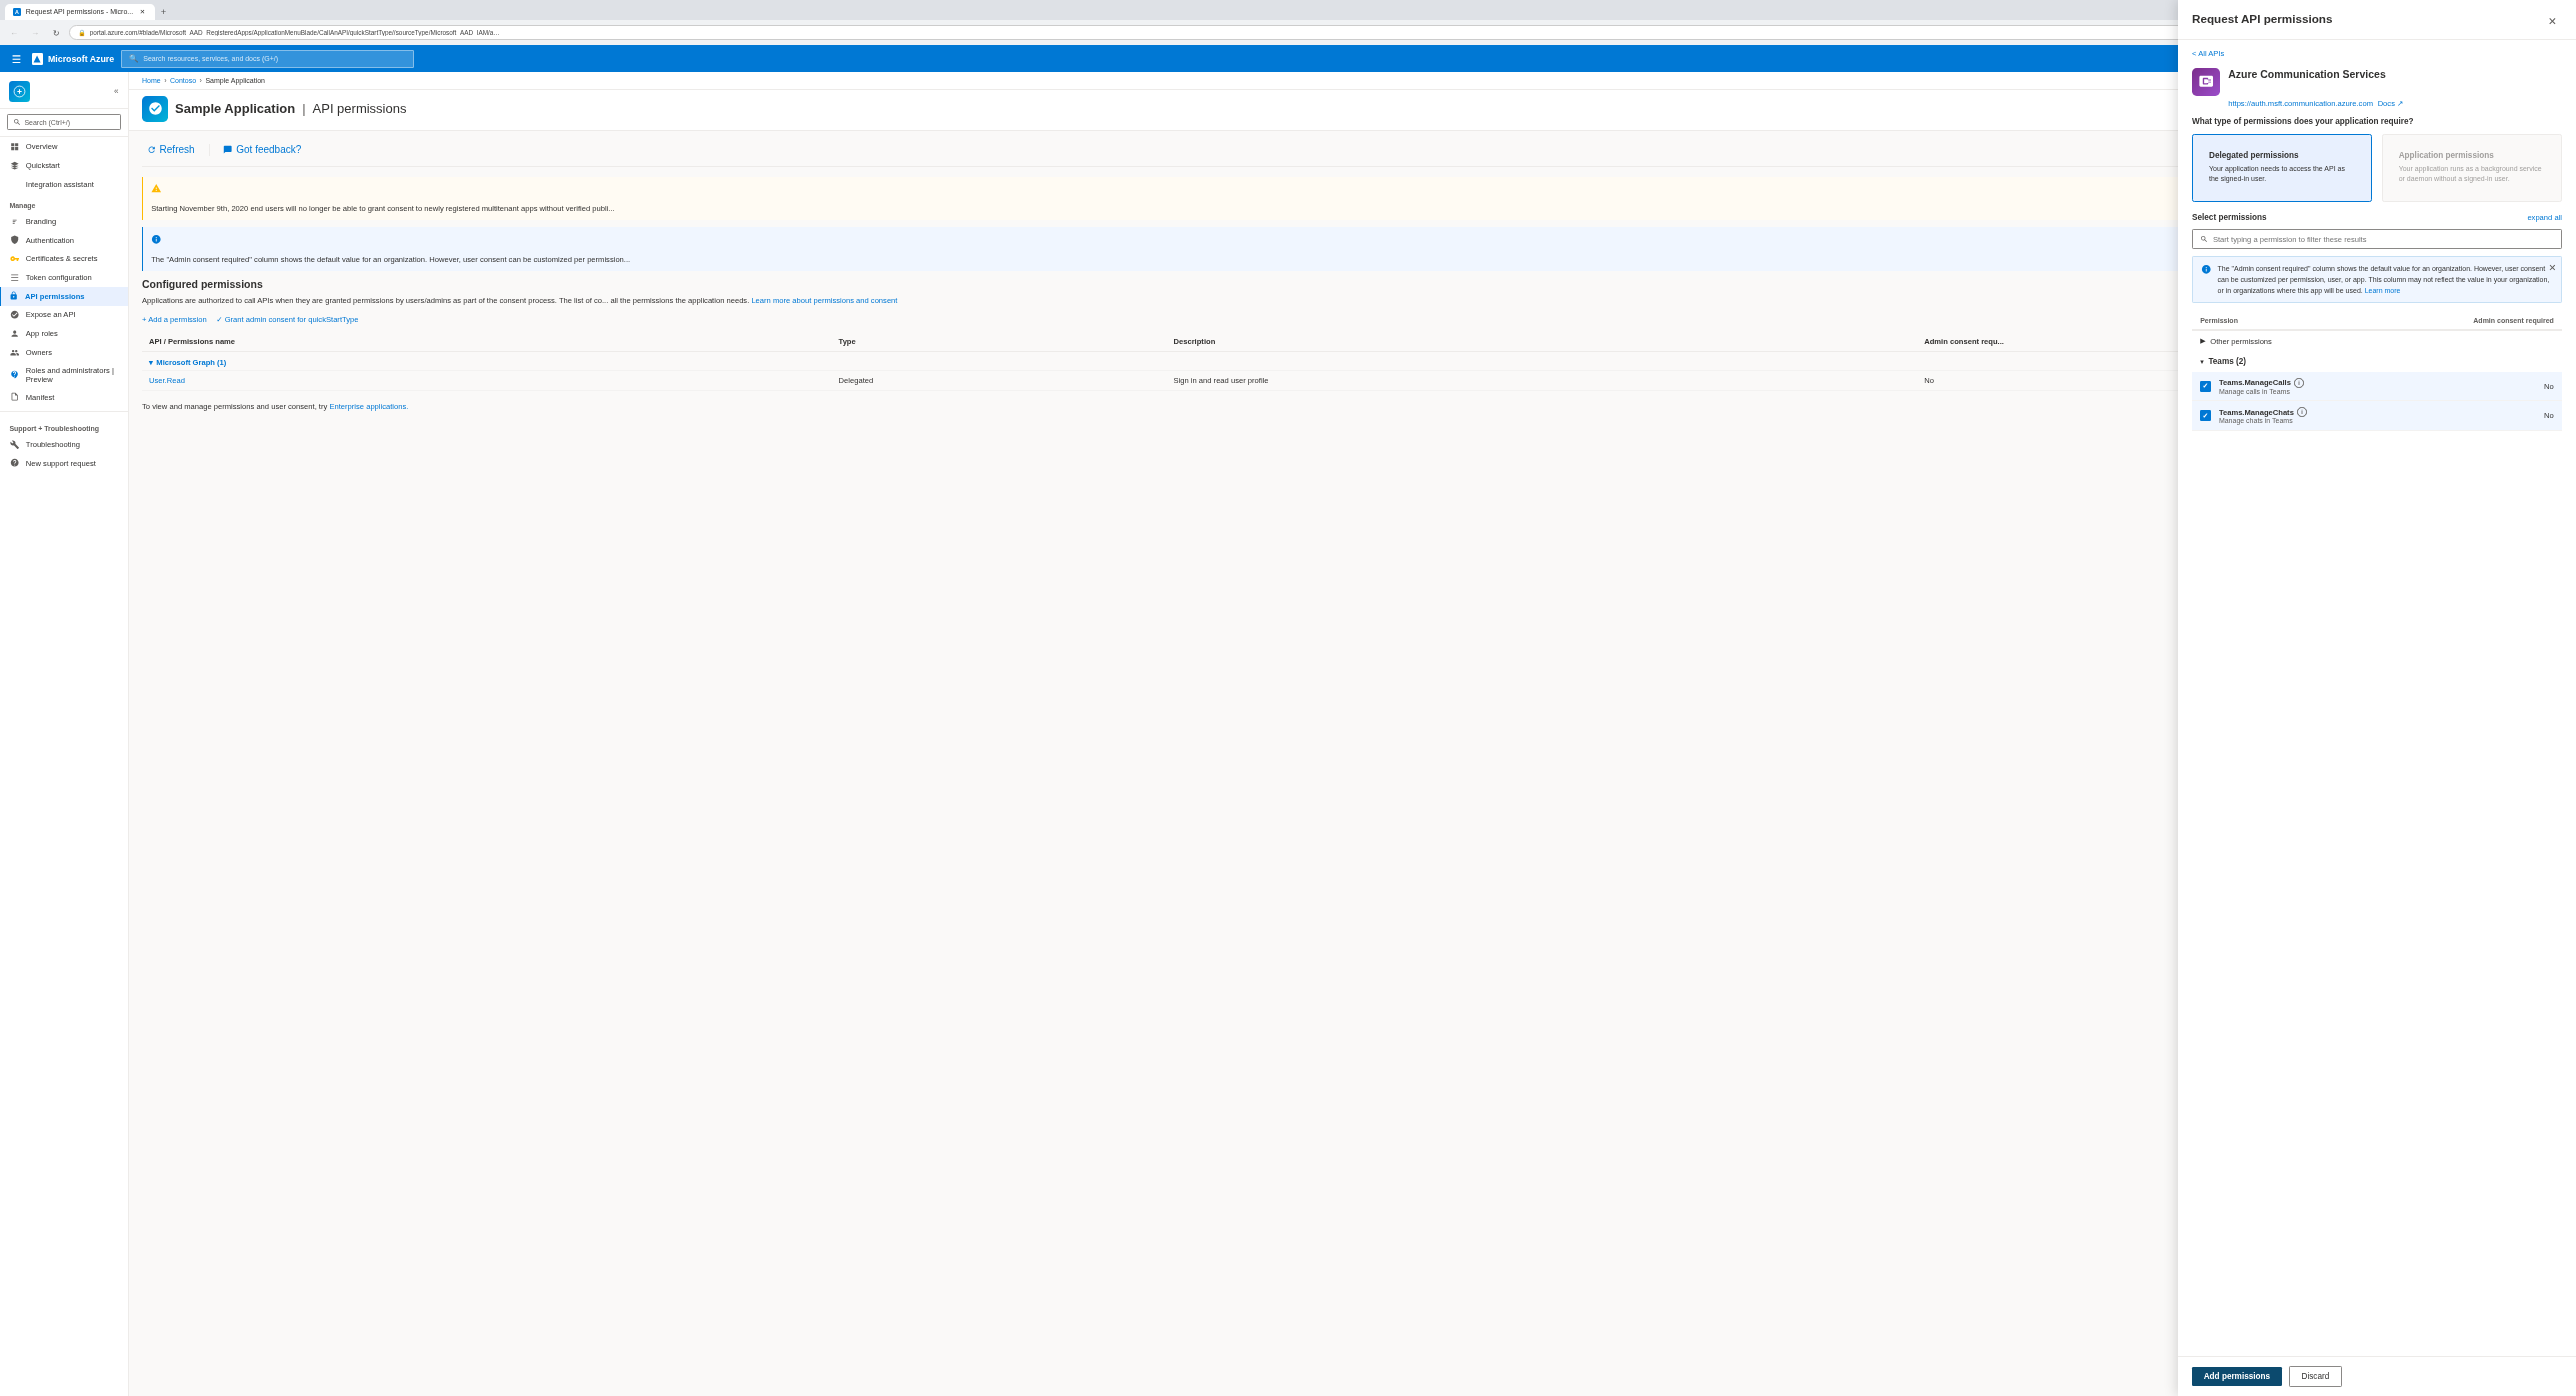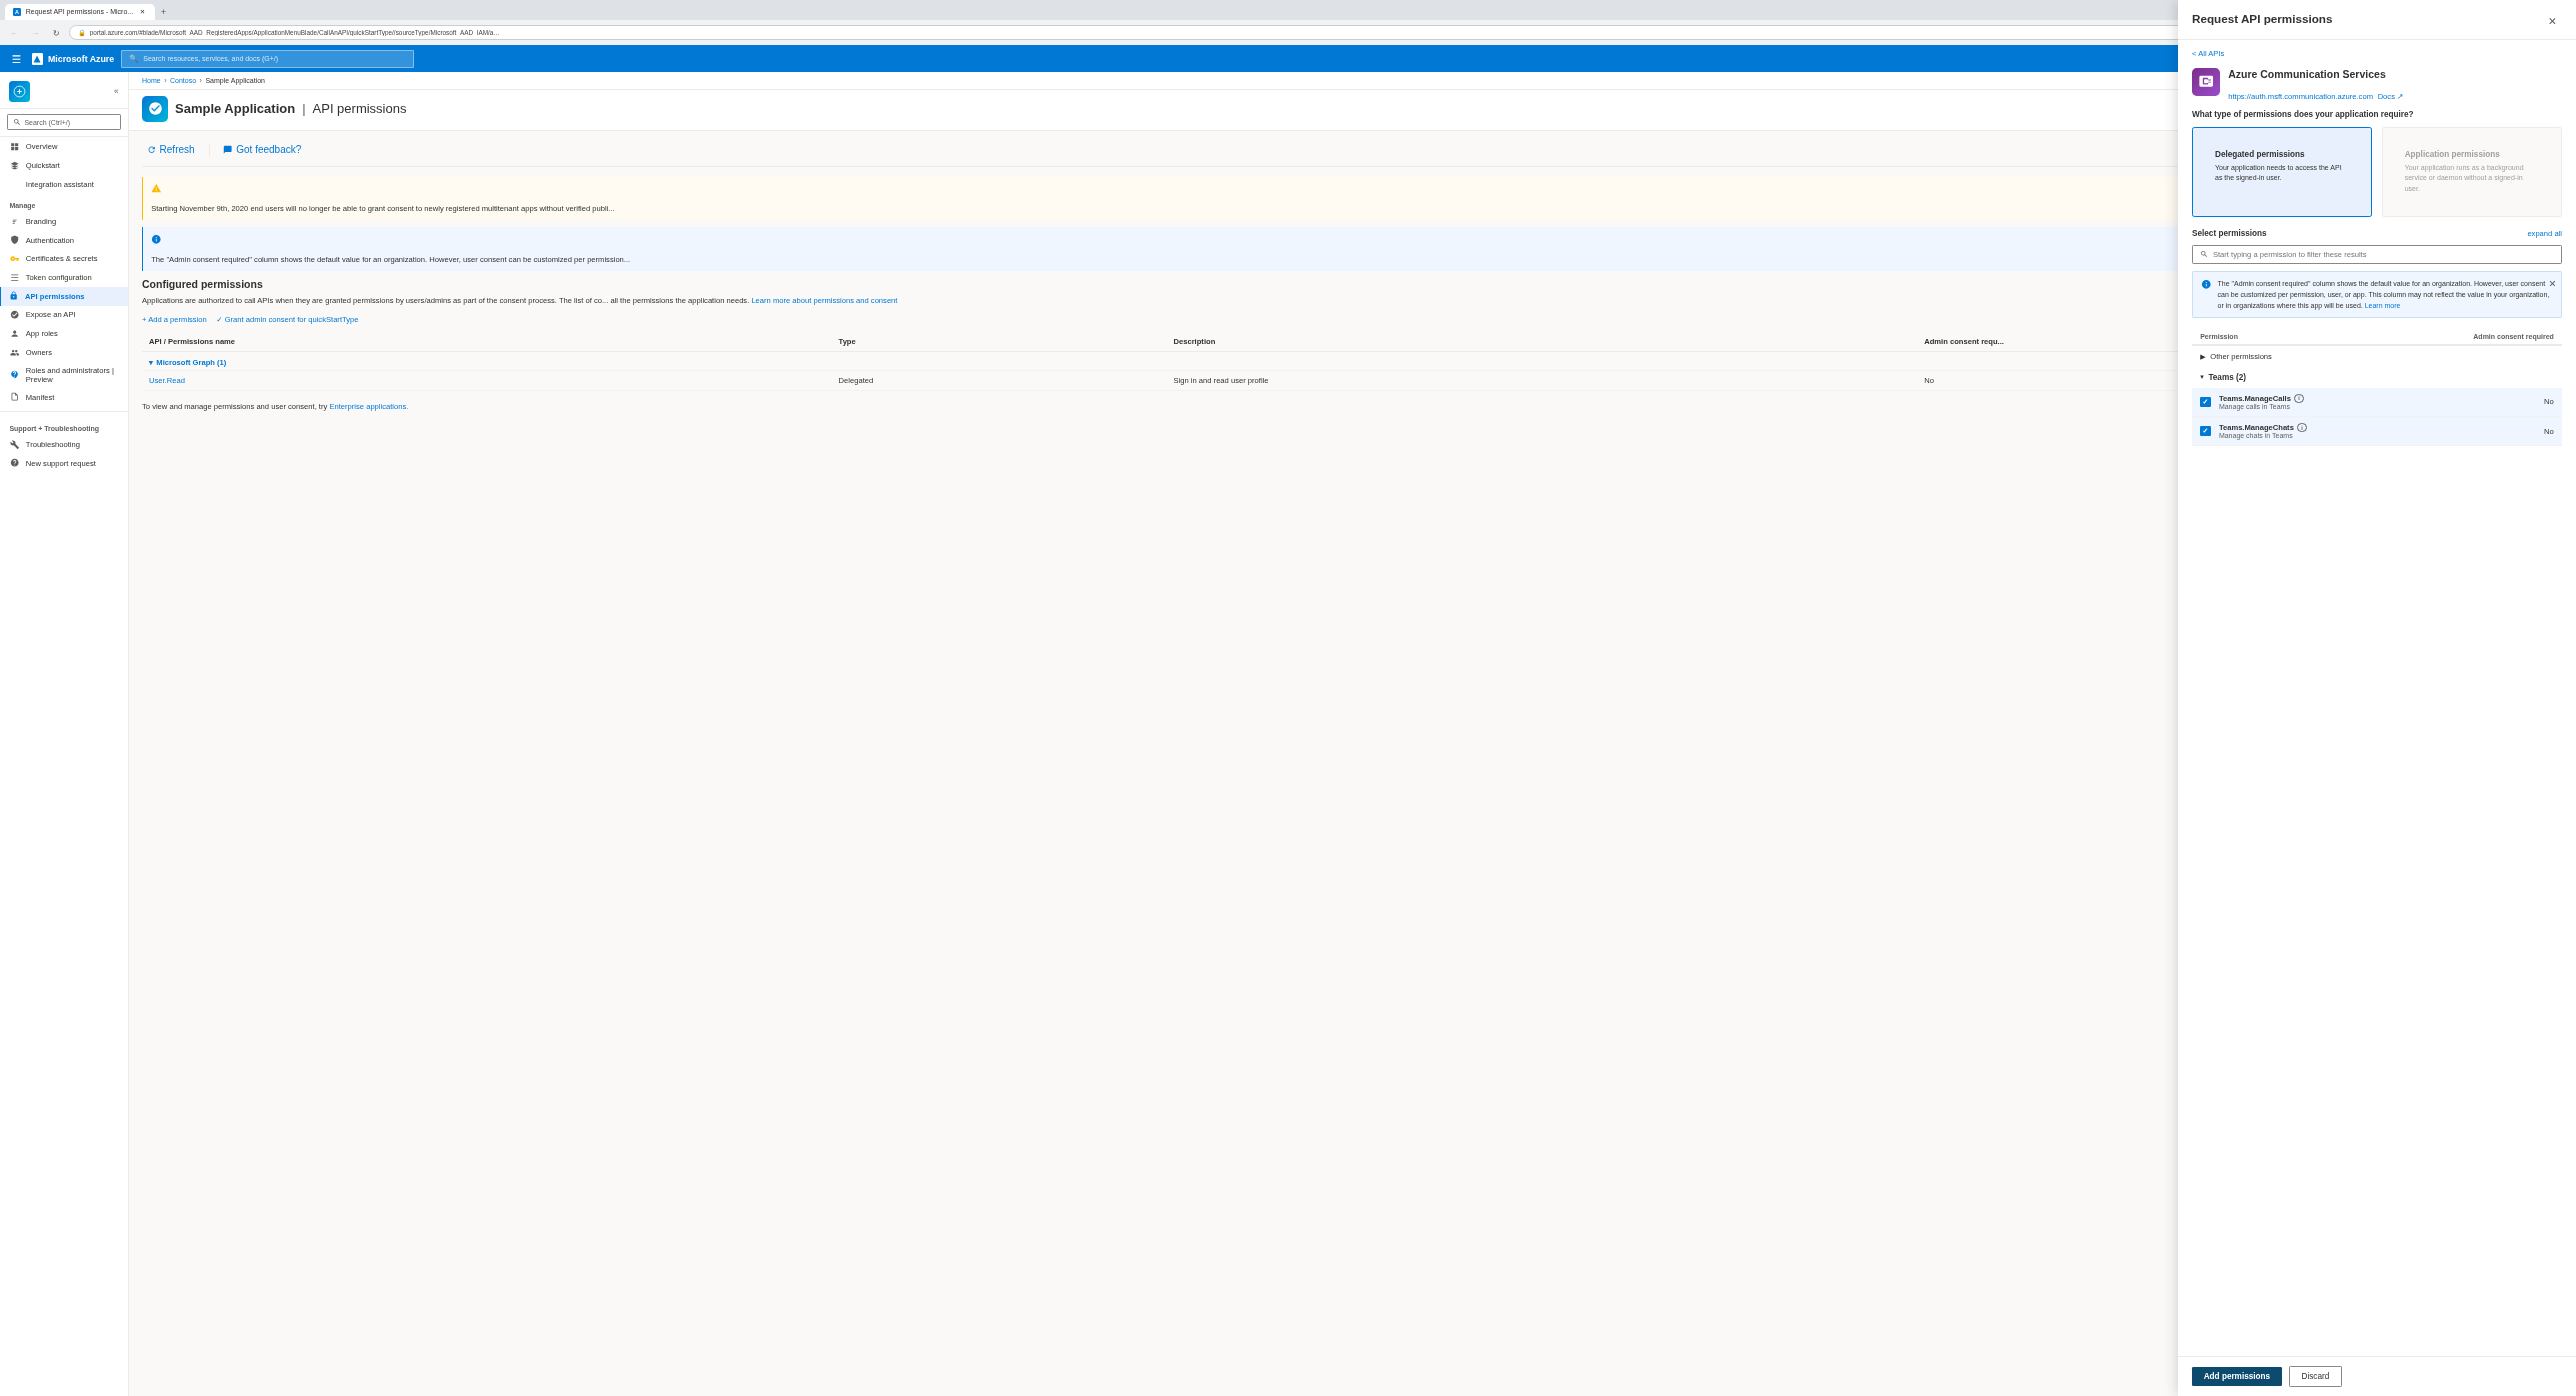--- a/index.html
+++ b/index.html
@@ -105,28 +105,28 @@
     .panel-overlay { position: fixed; top: 0; right: 0; width: 398px; height: 100vh; background: white; box-shadow: -2.3px 0 11.7px rgba(0,0,0,0.15); z-index: 100; display: flex; flex-direction: column; }
     .panel-header { padding: 11.7px 14px 8.2px; border-bottom: 0.6px solid #edebe9; display: flex; align-items: flex-start; justify-content: space-between; }
     .panel-title { font-size: 11.7px; font-weight: 600; }
     .panel-close { width: 19px; height: 19px; display: flex; align-items: center; justify-content: center; cursor: pointer; color: #605e5c; border-radius: 1.2px; font-size: 10.5px; }
     .panel-body { flex: 1; overflow-y: auto; padding: 9.4px 14px; }
     .back-link { color: #0078d4; cursor: pointer; font-size: 7.6px; display: flex; align-items: center; gap: 2.3px; margin-bottom: 9.4px; }
 
     
     .api-info { display: flex; align-items: flex-start; gap: 8.2px; margin-bottom: 9.4px; }
     .api-icon { width: 28px; height: 28px; background: linear-gradient(135deg, #7b2d8b, #9b4dca); border-radius: 4.7px; display: flex; align-items: center; justify-content: center; color: white; font-size: 14px; flex-shrink: 0; }
-    .api-name { font-size: 10.5px; font-weight: 600; margin-bottom: 12px; }
+    .api-name { font-size: 10.5px; font-weight: 600; margin-bottom: 19px; }
     .api-url { color: #0078d4; font-size: 7.6px; }
     .docs-link { color: #0078d4; font-size: 7.6px; cursor: pointer; }
 
     .perm-type-section { margin-bottom: 11.7px; }
     .perm-type-question { font-size: 8.2px; font-weight: 600; margin-bottom: 8.2px; }
     .perm-type-cards { display: flex; gap: 9.4px; }
-    .perm-type-card { flex: 1; border: 0.6px solid #0078d4; border-radius: 2.3px; padding: 22px; cursor: pointer; }
+    .perm-type-card { flex: 1; border: 0.6px solid #0078d4; border-radius: 2.3px; padding: 16px; cursor: pointer; }
     .perm-type-card.active { background: #e8f0fe; }
     .perm-type-card.inactive { border-color: #edebe9; background: #faf9f8; color: #a19f9d; }
     .perm-type-title { font-size: 8.2px; font-weight: 600; margin-bottom: 3.5px; }
     .perm-type-desc { font-size: 7px; line-height: 1.5; }
 
     
     .select-perm-header { display: flex; align-items: center; justify-content: space-between; margin-bottom: 7px; }
     .select-perm-title { font-size: 8.2px; font-weight: 600; }
     .expand-all-link { color: #0078d4; font-size: 7.6px; cursor: pointer; }
     .perm-search { width: 100%; border: 0.6px solid #8a8886; border-radius: 1.2px; padding: 4.1px 7px; font-size: 7.6px; display: flex; align-items: center; gap: 4.7px; margin-bottom: 7px; }

